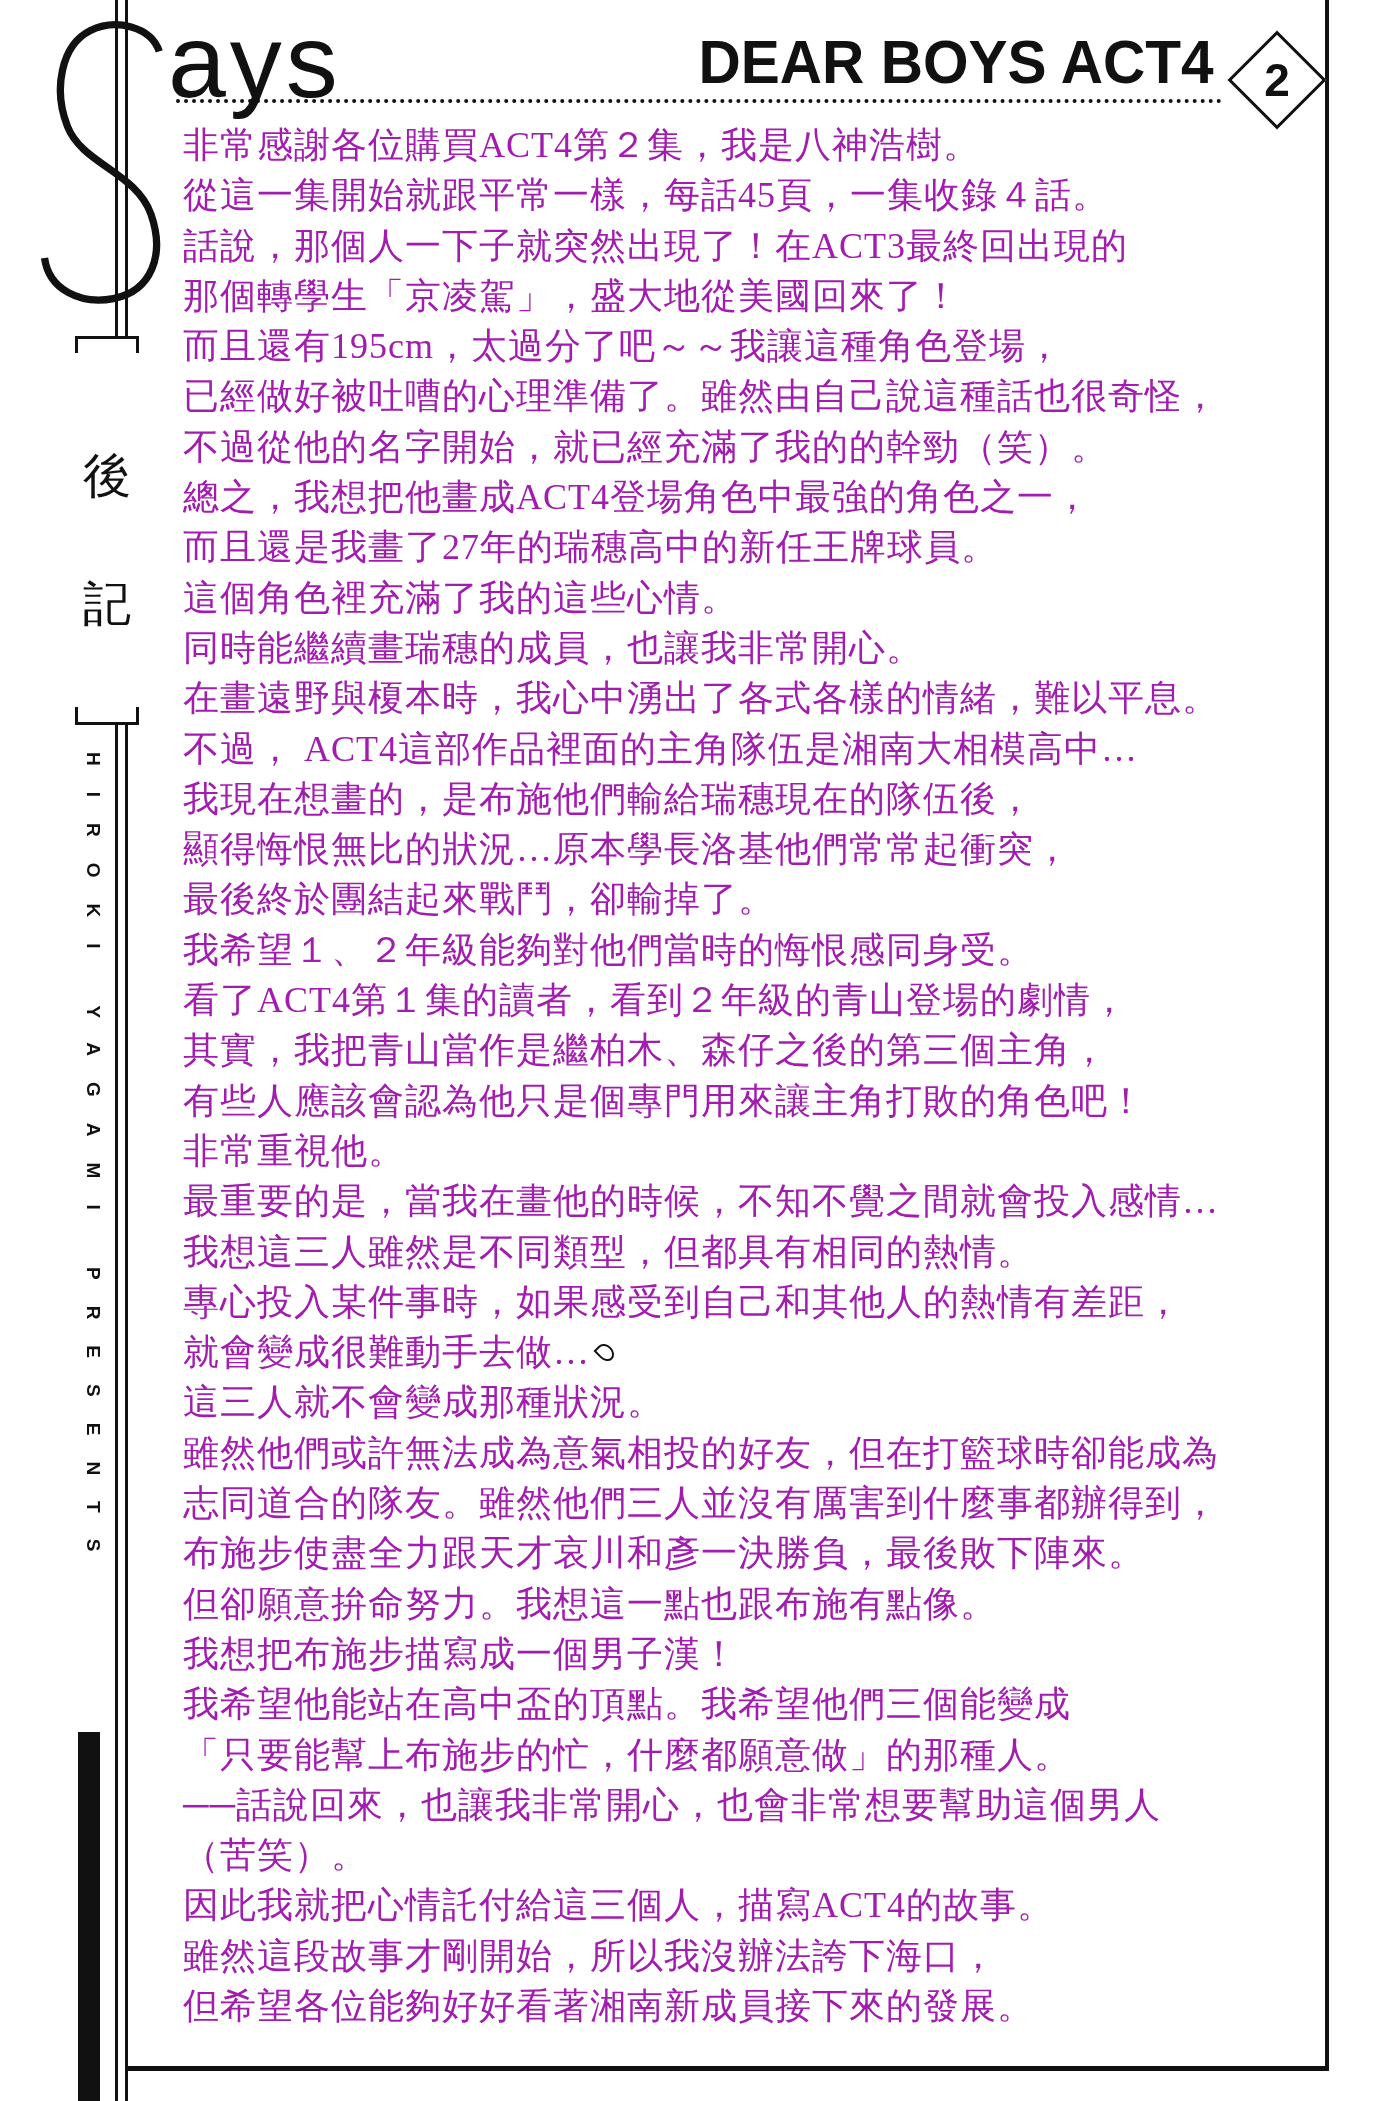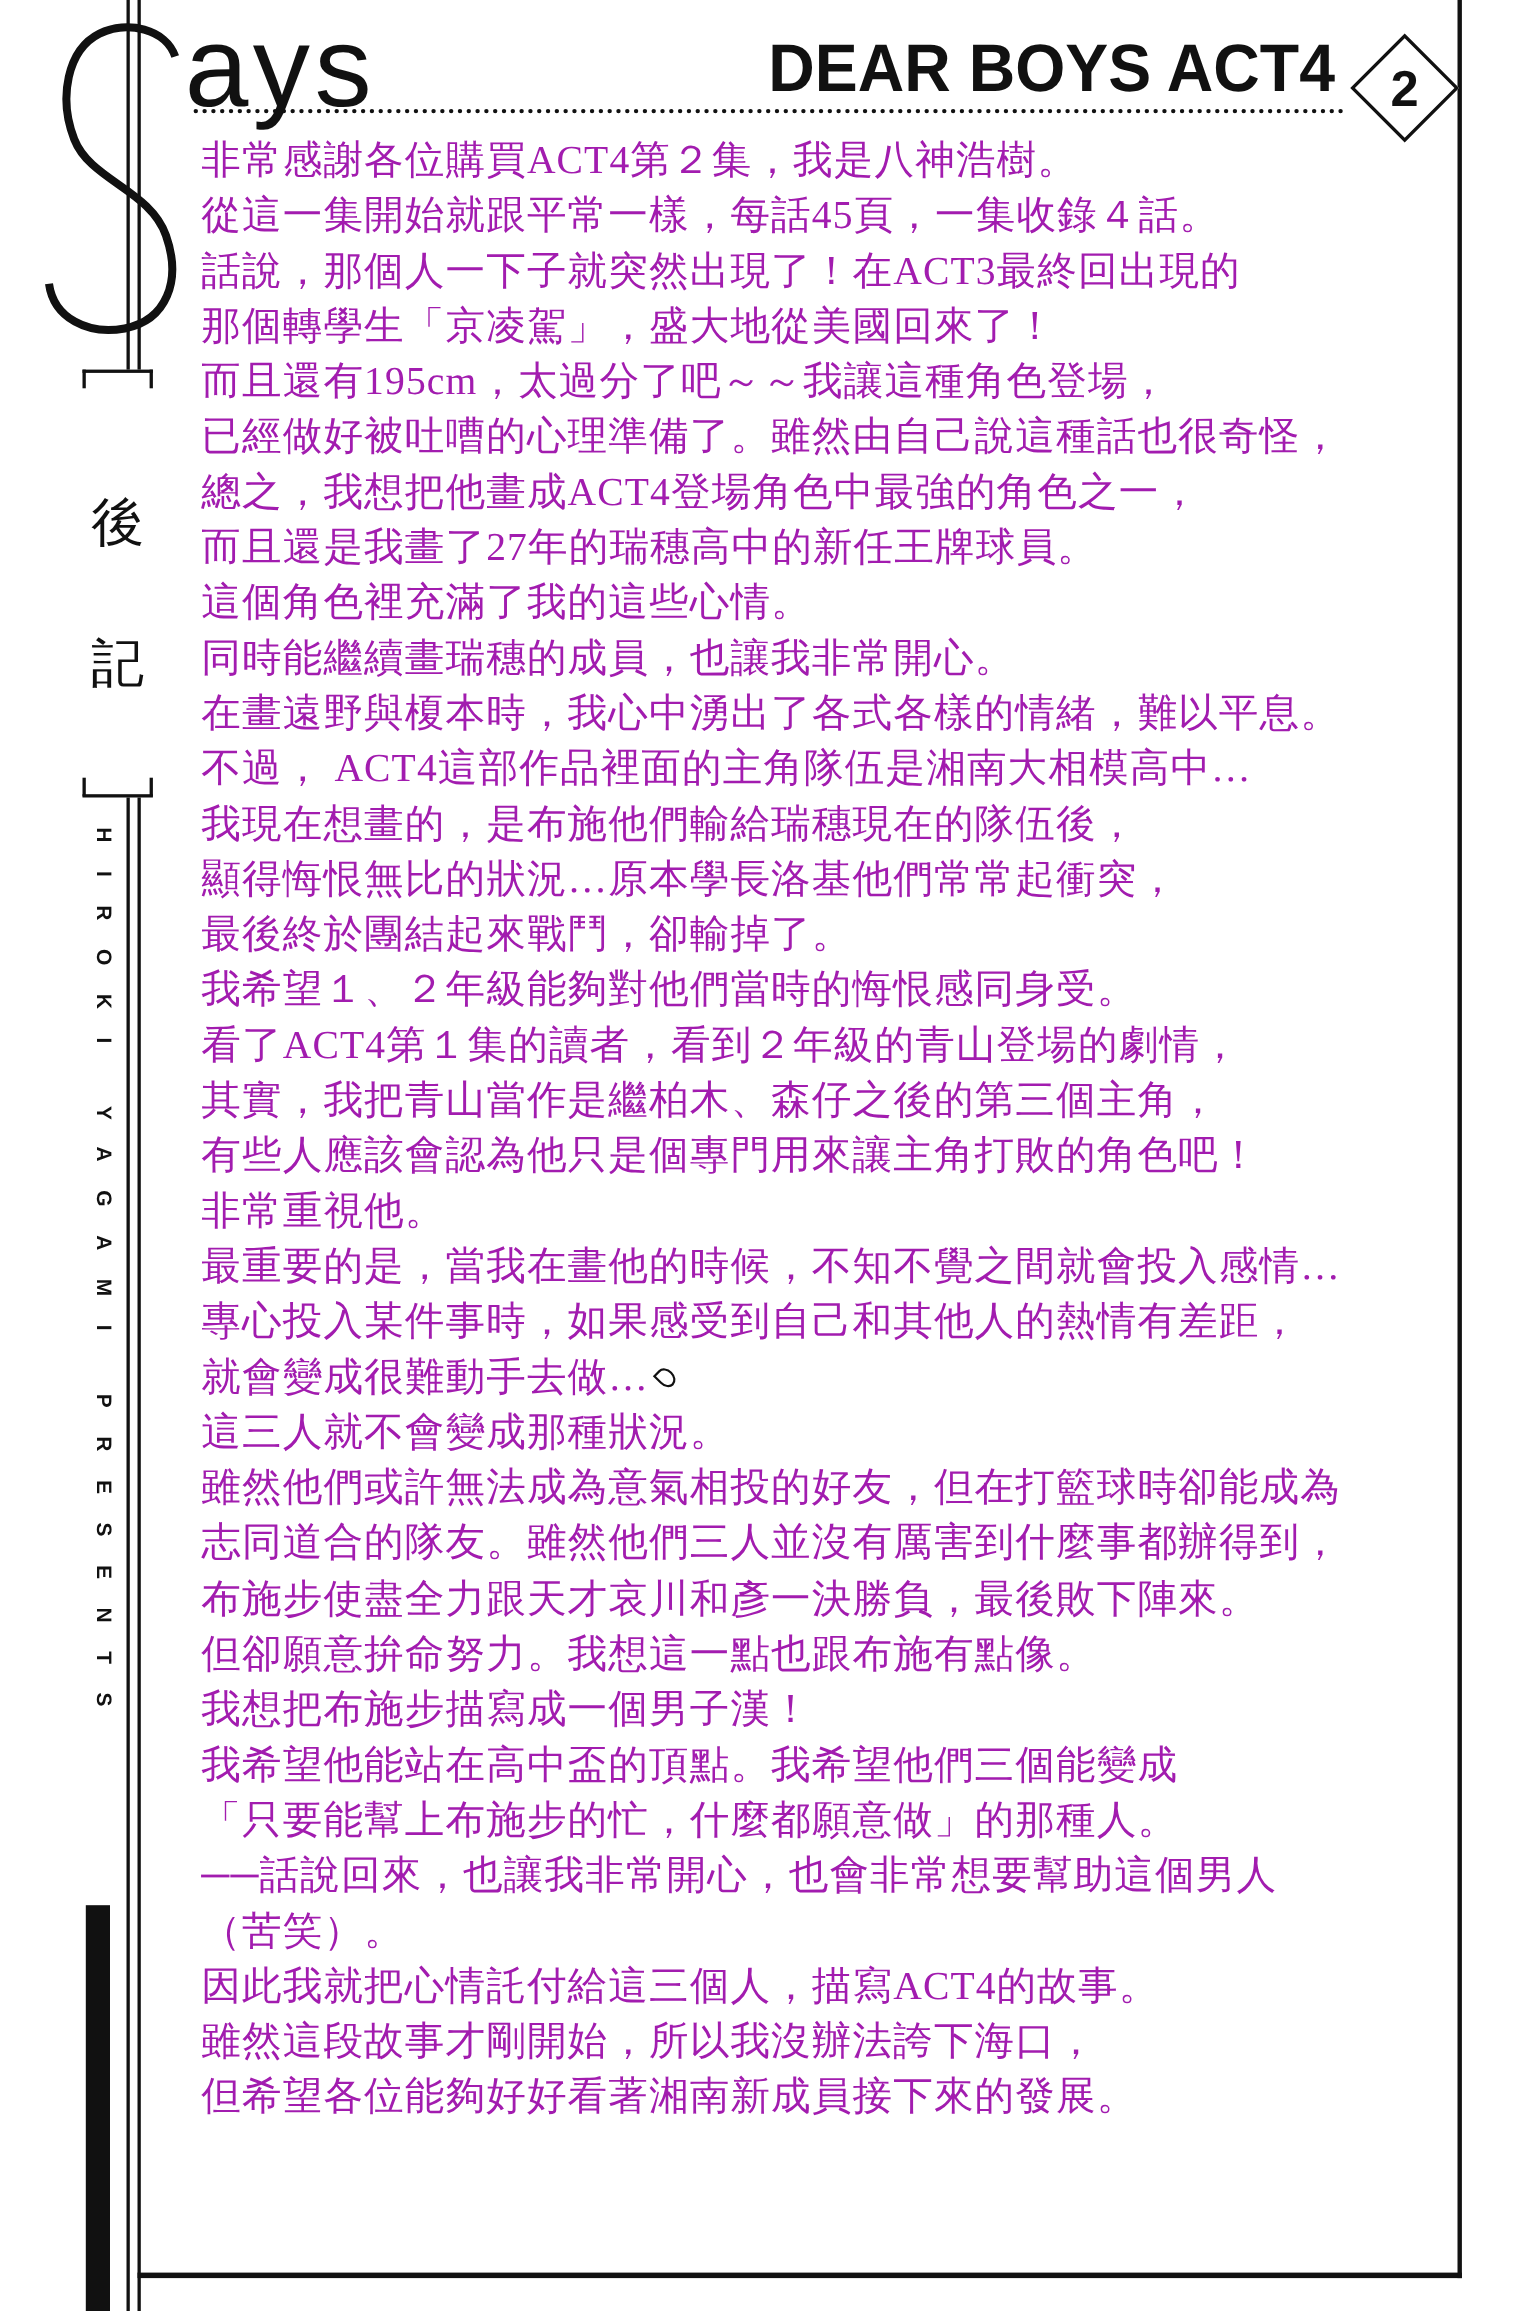--- a/index.html
+++ b/index.html
@@ -123,35 +123,37 @@
   <span class="badge-num">2</span>
 </div>
 
 <div class="abs afterword-text" id="afterword-text">
     <div class="line"><span>非常感謝各位購買ACT4第２集，我是八神浩樹。</span></div>
     <div class="line"><span>從這一集開始就跟平常一樣，每話45頁，一集收錄４話。</span></div>
     <div class="line"><span>話說，那個人一下子就突然出現了！在ACT3最終回出現的</span></div>
     <div class="line"><span>那個轉學生「京凌駕」，盛大地從美國回來了！</span></div>
     <div class="line"><span>而且還有195cm，太過分了吧～～我讓這種角色登場，</span></div>
     <div class="line"><span>已經做好被吐嘈的心理準備了。雖然由自己說這種話也很奇怪，</span></div>
+    <div class="line"><span>不過從他的名字開始，就已經充滿了我的的幹勁（笑）。</span></div>
     <div class="line"><span>總之，我想把他畫成ACT4登場角色中最強的角色之一，</span></div>
     <div class="line"><span>而且還是我畫了27年的瑞穗高中的新任王牌球員。</span></div>
     <div class="line"><span>這個角色裡充滿了我的這些心情。</span></div>
     <div class="line"><span>同時能繼續畫瑞穗的成員，也讓我非常開心。</span></div>
     <div class="line"><span>在畫遠野與榎本時，我心中湧出了各式各樣的情緒，難以平息。</span></div>
     <div class="line"><span>不過， ACT4這部作品裡面的主角隊伍是湘南大相模高中…</span></div>
     <div class="line"><span>我現在想畫的，是布施他們輸給瑞穗現在的隊伍後，</span></div>
     <div class="line"><span>顯得悔恨無比的狀況…原本學長洛基他們常常起衝突，</span></div>
     <div class="line"><span>最後終於團結起來戰鬥，卻輸掉了。</span></div>
     <div class="line"><span>我希望１、２年級能夠對他們當時的悔恨感同身受。</span></div>
     <div class="line"><span>看了ACT4第１集的讀者，看到２年級的青山登場的劇情，</span></div>
     <div class="line"><span>其實，我把青山當作是繼柏木、森仔之後的第三個主角，</span></div>
     <div class="line"><span>有些人應該會認為他只是個專門用來讓主角打敗的角色吧！</span></div>
     <div class="line"><span>非常重視他。</span></div>
     <div class="line"><span>最重要的是，當我在畫他的時候，不知不覺之間就會投入感情…</span></div>
+    <div class="line"><span>我想這三人雖然是不同類型，但都具有相同的熱情。</span></div>
     <div class="line"><span>專心投入某件事時，如果感受到自己和其他人的熱情有差距，</span></div>
     <div class="line"><span>就會變成很難動手去做…</span><span class="sweat-drop"></span></div>
     <div class="line"><span>這三人就不會變成那種狀況。</span></div>
     <div class="line"><span>雖然他們或許無法成為意氣相投的好友，但在打籃球時卻能成為</span></div>
     <div class="line"><span>志同道合的隊友。雖然他們三人並沒有厲害到什麼事都辦得到，</span></div>
     <div class="line"><span>布施步使盡全力跟天才哀川和彥一決勝負，最後敗下陣來。</span></div>
     <div class="line"><span>但卻願意拚命努力。我想這一點也跟布施有點像。</span></div>
     <div class="line"><span>我想把布施步描寫成一個男子漢！</span></div>
     <div class="line"><span>我希望他能站在高中盃的頂點。我希望他們三個能變成</span></div>
     <div class="line"><span>「只要能幫上布施步的忙，什麼都願意做」的那種人。</span></div>

